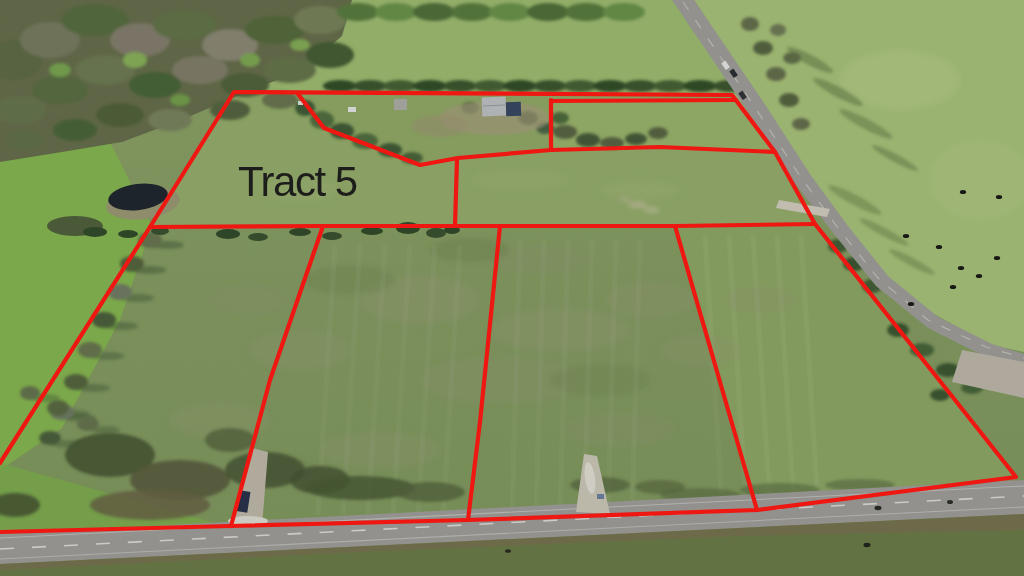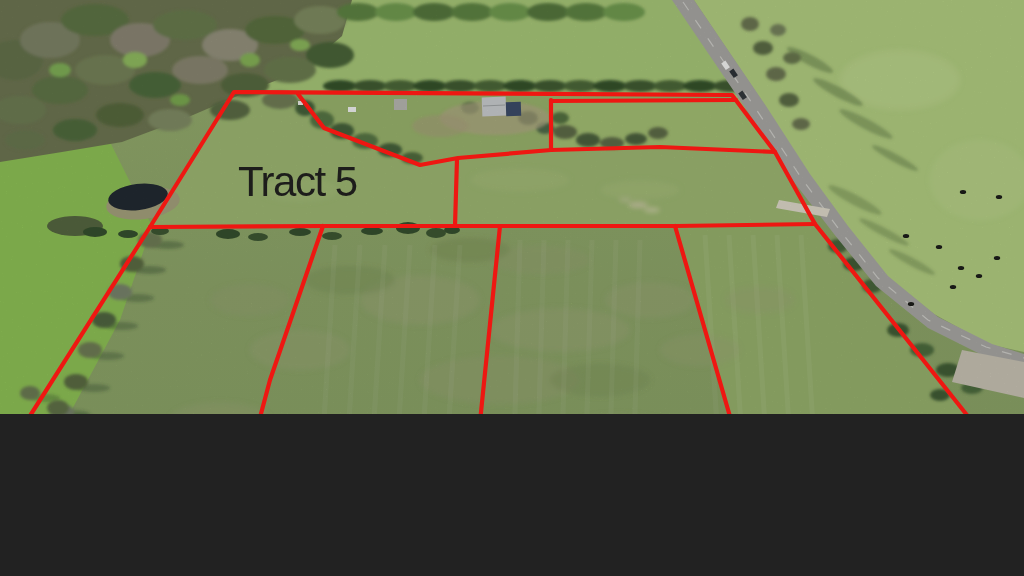--- a/index.html
+++ b/index.html
@@ -1,16 +1,16 @@
 <!DOCTYPE html>
 <html><head>
 <meta charset="utf-8">
 <style>
   html,body{margin:0;padding:0;background:#222;}
-  .stage{position:relative;width:1024px;height:414px;overflow:hidden;font-family:"Liberation Sans",sans-serif;}
+  .stage{position:relative;width:1024px;height:576px;overflow:hidden;font-family:"Liberation Sans",sans-serif;}
   svg{display:block;width:1024px;height:576px;}
   .tract-label{font-family:"Liberation Sans","DejaVu Sans",sans-serif;font-size:42px;letter-spacing:-1.5px;font-weight:400;}
 </style>
 </head>
 <body>
 
 <div class="stage">
 <svg viewBox="0 0 1024 576">
   <defs>
     <filter id="b1" x="-30%" y="-30%" width="160%" height="160%">

